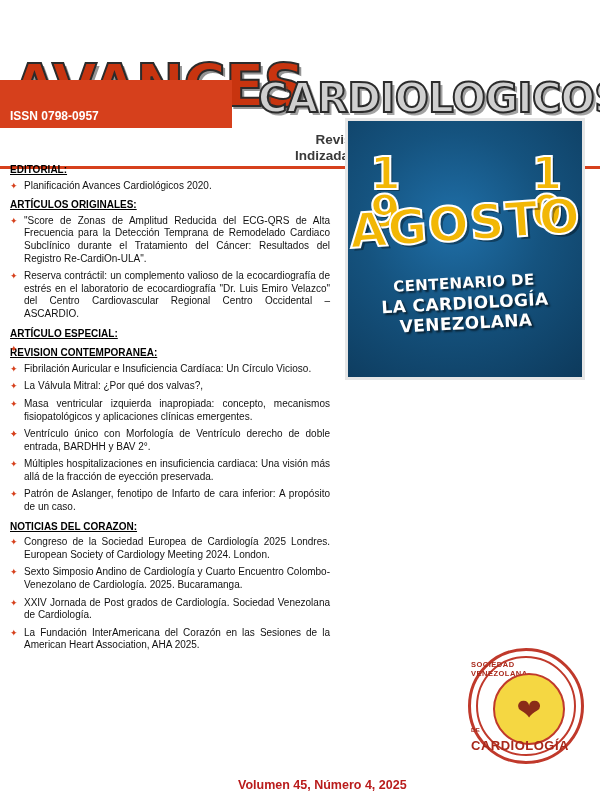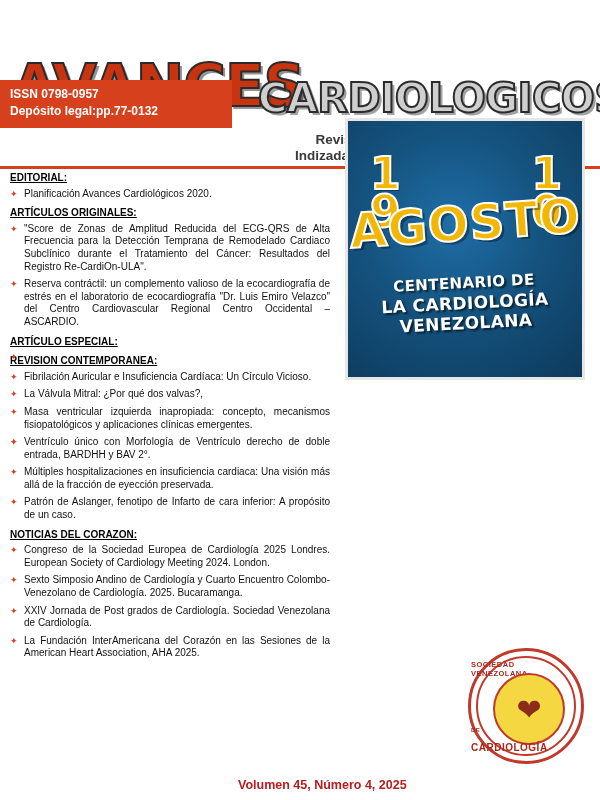--- a/index.html
+++ b/index.html
@@ -63,21 +63,21 @@
     top: 80px;
     width: 232px;
     height: 48px;
     background: #d6401c;
     color: #ffffff;
     font-weight: bold;
     font-size: 12px;
     padding: 6px 10px;
     box-sizing: border-box;
   }
-  .issn-box div { line-height: 17px; }
+  .issn-box div { line-height: 17px; margin-top: 22px; }
   .subtitle-block {
     position: absolute;
     left: 262px;
     top: 132px;
     width: 330px;
     text-align: center;
     font-size: 13.5px;
     font-weight: bold;
     color: #3a3a3a;
     line-height: 16px;
@@ -107,21 +107,21 @@
     line-height: 12.6px;
     color: #111;
   }
   .sec-head {
     font-weight: bold;
     font-size: 10px;
     text-decoration: underline;
     margin: 7px 0 3px 0;
     color: #000;
   }
-  .sec-head.first { margin-top: 8px; }
+  .sec-head.first { margin-top: 0; }
   .item {
     position: relative;
     padding-left: 14px;
     margin-bottom: 5px;
     text-align: justify;
   }
   .item .bullet {
     position: absolute;
     left: 0;
     top: 0;
@@ -227,21 +227,21 @@
     position: absolute;
     left: 0; right: 8px;
     text-align: left;
     color: #a8281a;
     font-weight: bold;
     font-size: 7.5px;
     letter-spacing: 0.5px;
   }
   .seal .txt-top { top: 9px; }
   .seal .txt-mid { top: 76px; font-size: 6px; }
-  .seal .txt-bottom { bottom: 8px; font-size: 10px; }
+  .seal .txt-bottom { bottom: 8px; font-size: 13px; }
 
   
   .volume {
     position: absolute;
     left: 238px;
     top: 778px;
     font-size: 12.5px;
     font-weight: bold;
     color: #b91c1c;
   }

